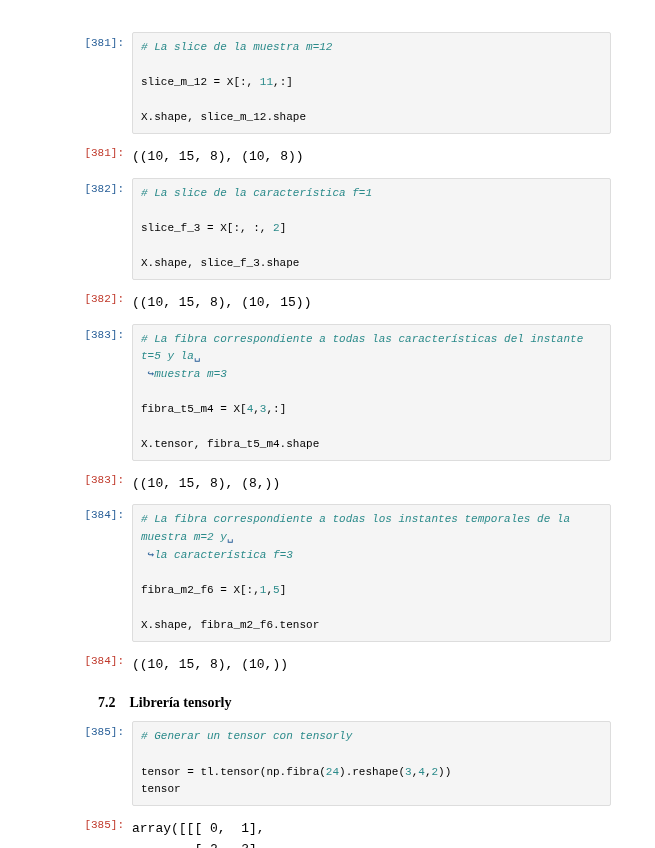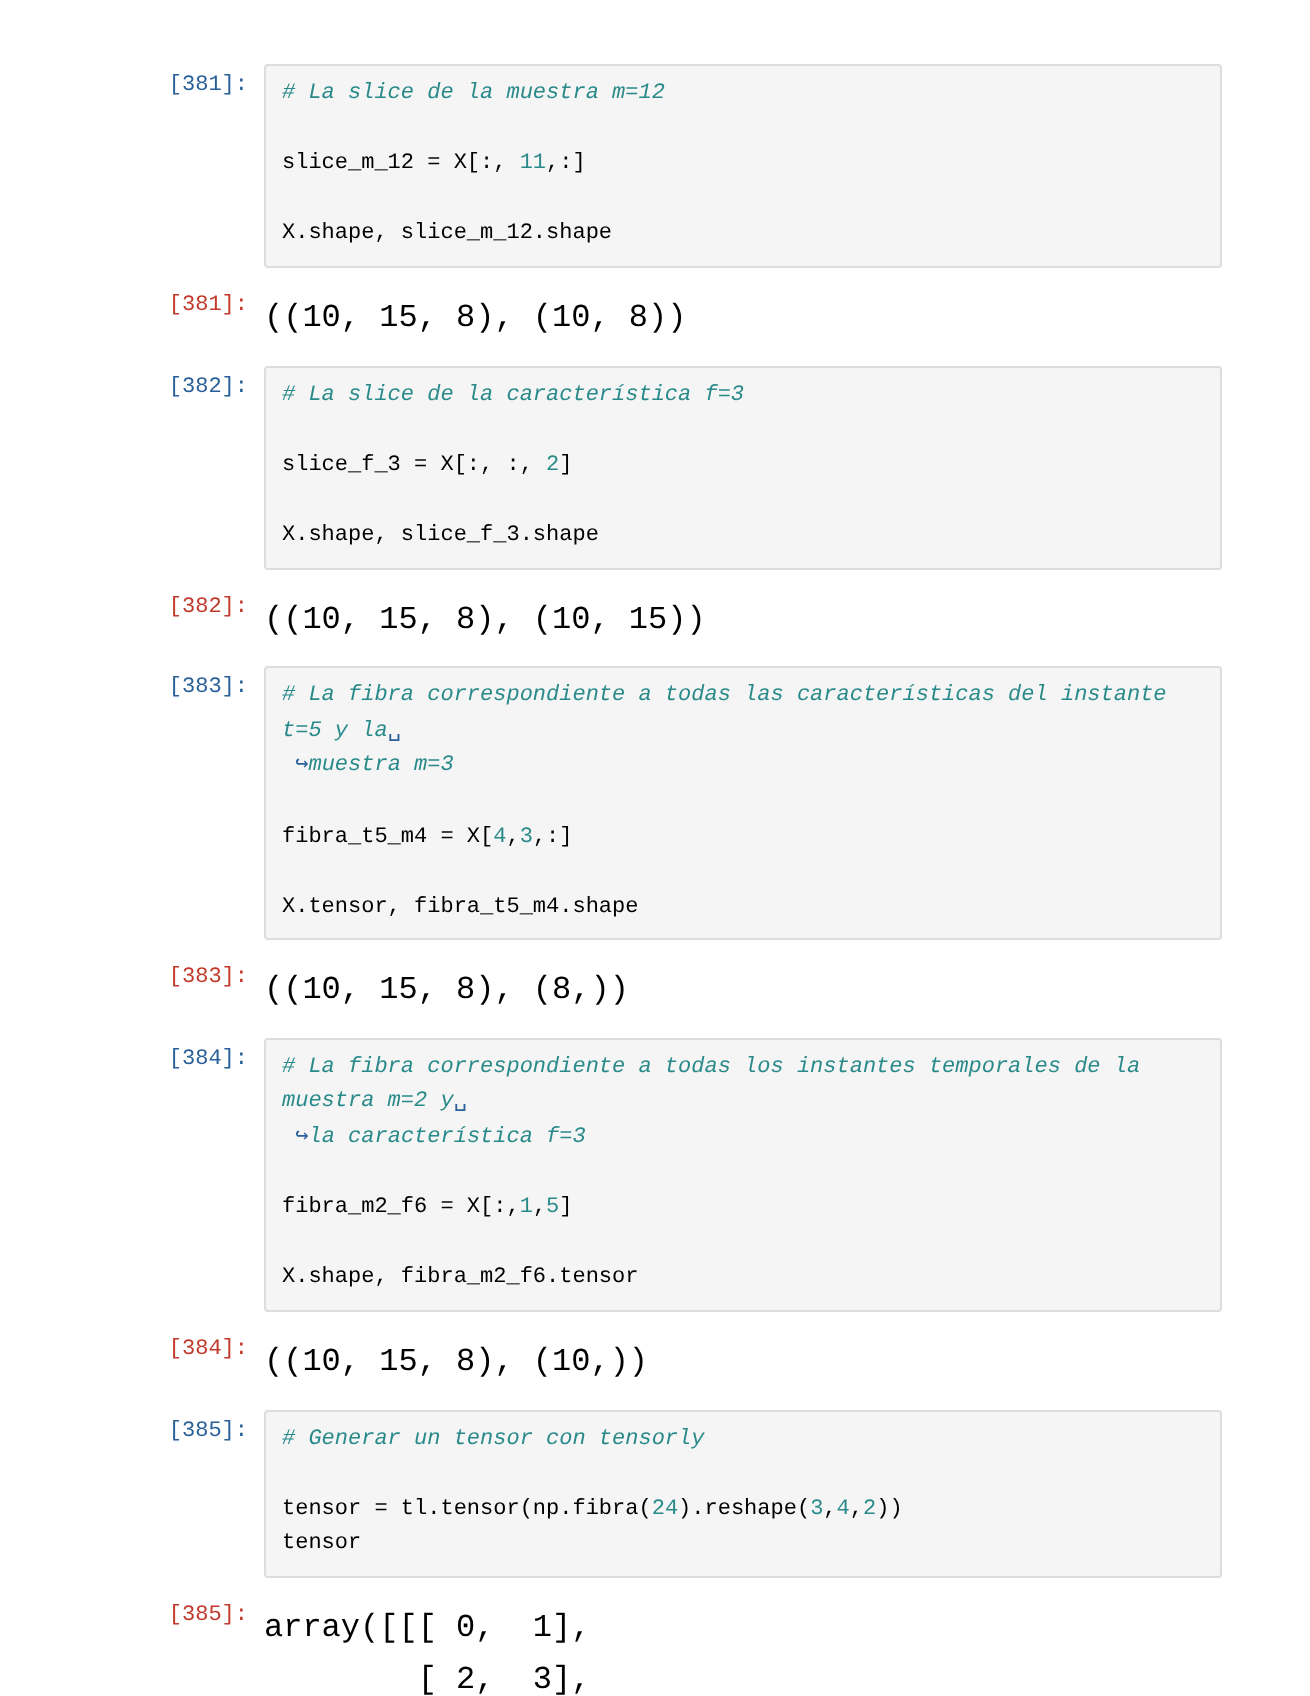--- a/index.html
+++ b/index.html
@@ -43,21 +43,21 @@
     line-height: 1.6;
     white-space: pre-wrap;
     word-break: break-word;
   }
   .comment { color: #2a8a8a; font-style: italic; }
   .number { color: #2a8a8a; }
   .cont { color: #2a6099; }
   .outbox {
     flex: 1;
     font-family: "Courier New", monospace;
-    font-size: 16px;
+    font-size: 13px;
     line-height: 1.6;
     white-space: pre;
     padding-top: 5px;
     padding-bottom: 2px;
   }
   .section-heading {
     margin: 18px 0 10px 54px;
     font-family: "Times New Roman", serif;
     font-weight: bold;
     font-size: 14px;
@@ -80,21 +80,21 @@
 <span>X.shape, slice_m_12.shape</span></div>
   </div>
 
   <div class="cell">
     <div class="prompt prompt-out">[381]:</div>
     <div class="outbox">((10, 15, 8), (10, 8))</div>
   </div>
 
   <div class="cell">
     <div class="prompt prompt-in">[382]:</div>
-    <div class="codebox"><span class="comment"># La slice de la característica f=3</span>
+    <div class="codebox"><span class="comment"># La slice de la característica f=1</span>
 
 <span>slice_f_3 = X[:, :, </span><span class="number">2</span><span>]</span>
 
 <span>X.shape, slice_f_3.shape</span></div>
   </div>
 
   <div class="cell">
     <div class="prompt prompt-out">[382]:</div>
     <div class="outbox">((10, 15, 8), (10, 15))</div>
   </div>
@@ -122,20 +122,23 @@
 <span>fibra_m2_f6 = X[:,</span><span class="number">1</span><span>,</span><span class="number">5</span><span>]</span>
 
 <span>X.shape, fibra_m2_f6.tensor</span></div>
   </div>
 
   <div class="cell">
     <div class="prompt prompt-out">[384]:</div>
     <div class="outbox">((10, 15, 8), (10,))</div>
   </div>
 
+  <div class="section-heading">
+    <span class="num">7.2</span><span>Librería tensorly</span>
+  </div>
 
   <div class="cell">
     <div class="prompt prompt-in">[385]:</div>
     <div class="codebox"><span class="comment"># Generar un tensor con tensorly</span>
 
 <span>tensor = tl.tensor(np.fibra(</span><span class="number">24</span><span>).reshape(</span><span class="number">3</span><span>,</span><span class="number">4</span><span>,</span><span class="number">2</span><span>))</span>
 <span>tensor</span></div>
   </div>
 
   <div class="cell">

